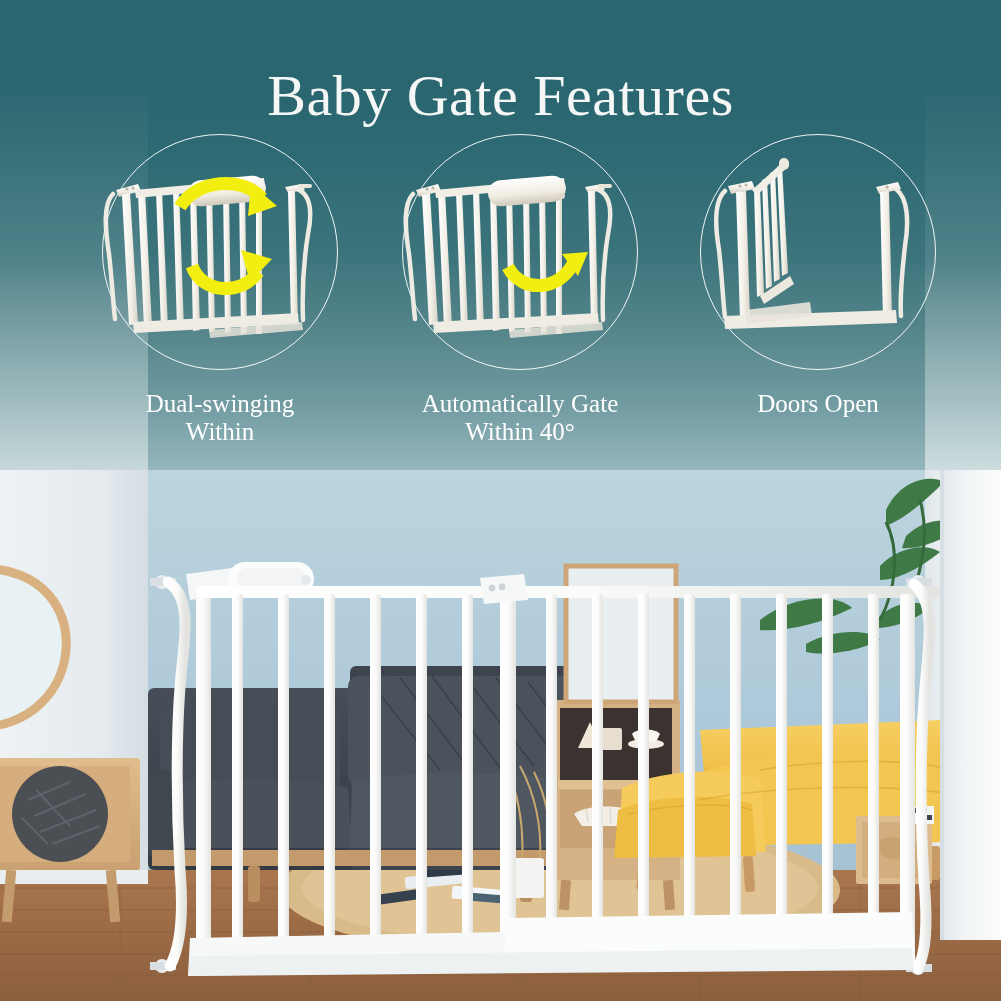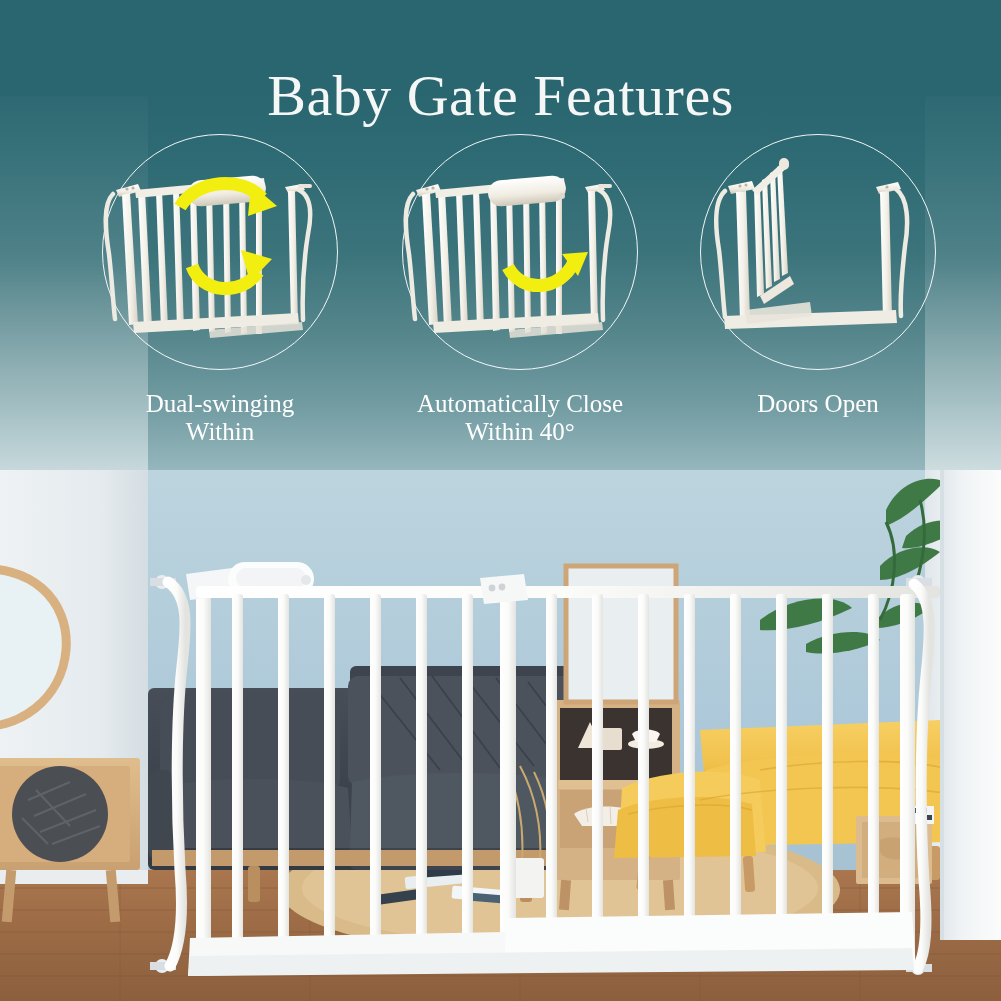--- a/index.html
+++ b/index.html
@@ -234,21 +234,21 @@
             <path d="M31 188 L196 179 L197 190 L32 199 Z" fill="#efece3"></path>
             <path d="M107 196 L200 188 L201 196 L108 204 Z" fill="#e6e2d7" opacity="0.85"></path>
           </g>
           <g>
             <path d="M106 133 C120 160 158 157 172 128" stroke="#f2ef10" stroke-width="13" fill="none" stroke-linecap="butt"></path>
             <path d="M160 120 L186 118 L176 142 Z" fill="#f2ef10"></path>
           </g>
         </svg>
       </div>
       <div class="caption">
-        <div>Automatically Close</div>
+        <div>Automatically Gate</div>
         <div>Within 40°</div>
       </div>
     </div>
 
     <div class="feature f3">
       <div class="circle"></div>
       <div class="circle-stage">
         <svg class="gate-svg" width="236" height="236" viewBox="0 0 236 236">
           <g>
 

